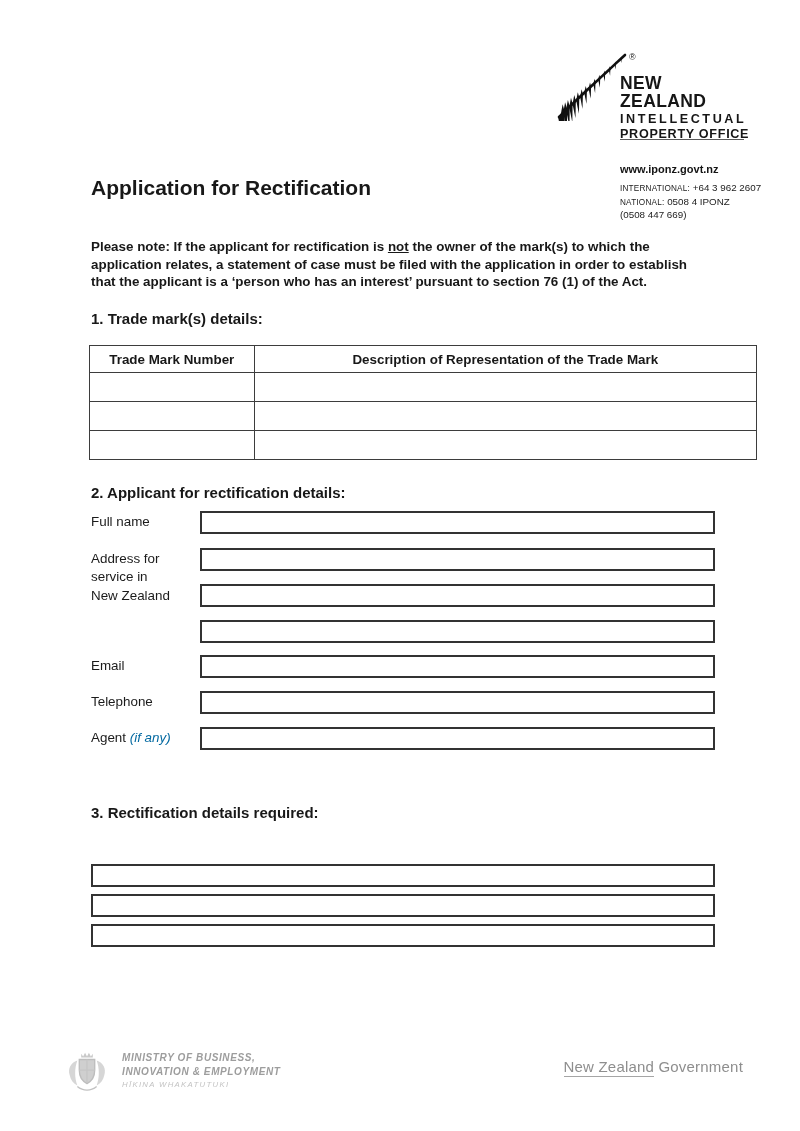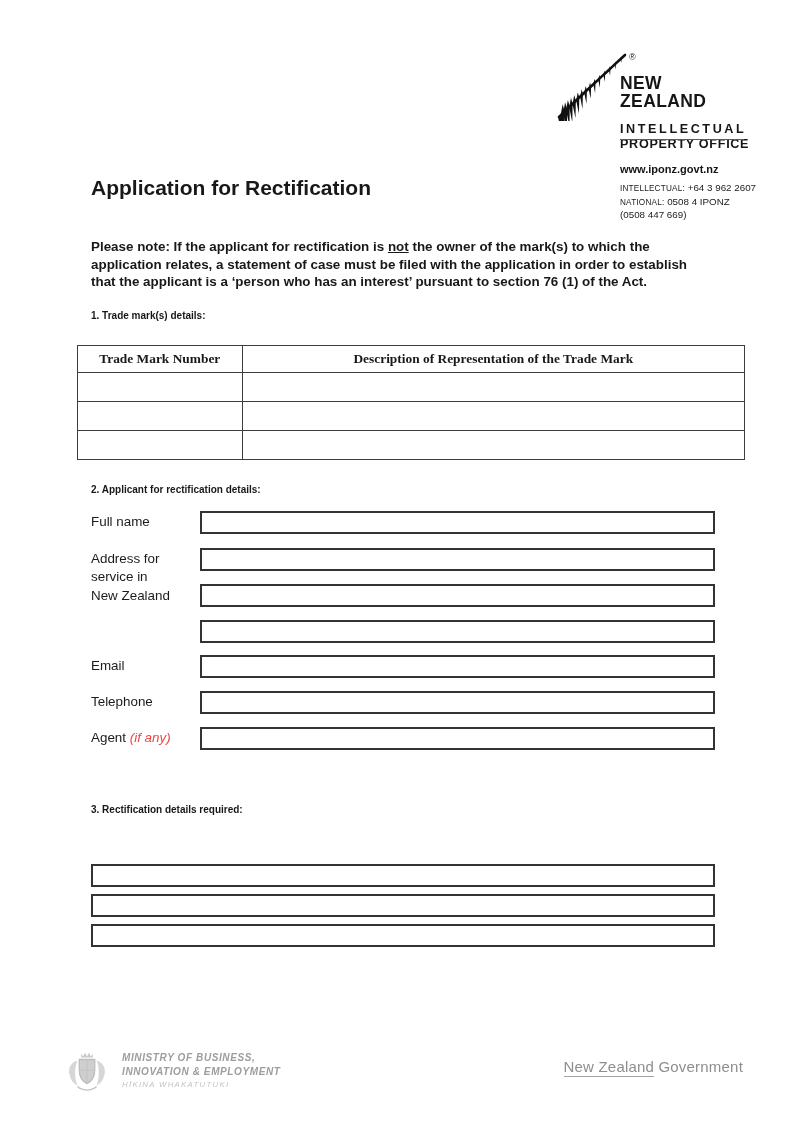--- a/index.html
+++ b/index.html
@@ -6,43 +6,43 @@
   .page{
     position:relative;width:800px;height:1131px;background:#ffffff;
     font-family:"Liberation Sans","DejaVu Sans",sans-serif;color:#1c1c1c;
     overflow:hidden;
   }
   
   .fern-wrap{position:absolute;left:549px;top:47px;width:82px;height:74px;}
   .reg-mark{position:absolute;left:629px;top:52px;font-size:9px;color:#222;}
   .logo-text{position:absolute;left:620px;top:75px;width:130px;line-height:1;}
   .logo-l1{font-size:17.5px;font-weight:800;letter-spacing:0.4px;color:#161616;}
-  .logo-l2{font-size:12.6px;font-weight:800;letter-spacing:2.6px;margin-top:13px;color:#161616;}
+  .logo-l2{font-size:12.6px;font-weight:800;letter-spacing:2.6px;margin-top:3px;color:#161616;}
   .logo-l3{font-size:12.6px;font-weight:800;letter-spacing:0.7px;margin-top:2px;color:#161616;}
   .contact{position:absolute;left:620px;top:139px;width:124px;border-top:1px solid #5a5a5a;padding-top:23px;}
   .contact .site{font-size:11px;font-weight:700;margin-bottom:7px;color:#141414;}
   .contact .cline{font-size:9.8px;color:#222;margin-bottom:2.5px;white-space:nowrap;}
   .contact .clabel{font-size:8.2px;letter-spacing:0.2px;}
   
   .doc-title{position:absolute;left:91px;top:176px;font-size:21px;font-weight:800;color:#181818;}
   .note{position:absolute;left:91px;top:238px;width:624px;font-size:13.4px;font-weight:700;line-height:17.6px;color:#181818;}
   .note .u{text-decoration:underline;}
   
-  .sec-heading{position:absolute;left:91px;font-size:10px;font-weight:700;color:#181818;}
+  .sec-heading{position:absolute;left:91px;font-size:15px;font-weight:700;color:#181818;}
   .s1{top:310px;} .s2{top:484px;} .s3{top:804px;}
   .instruction{position:absolute;left:91px;top:840px;font-size:13.4px;color:#1b1b1b;}
   
-  table.tm{position:absolute;left:77px;top:345px;width:668px;border-collapse:collapse;table-layout:fixed;font-family:Liberation Serif, serif;}
+  table.tm{position:absolute;left:89px;top:345px;width:668px;border-collapse:collapse;table-layout:fixed;}
   table.tm th,table.tm td{border:1.5px solid #3d3d3d;padding:0 6px;}
   table.tm th{font-size:13.4px;font-weight:700;text-align:center;height:26px;color:#181818;}
   table.tm td{height:28px;font-size:13px;}
   .colnum{width:152px;} .coldesc{width:464px;}
   
   .flabel{position:absolute;left:91px;font-size:13.4px;color:#1b1b1b;}
-  .flabel .it{font-style:italic;color:#ef4444;}
+  .flabel .it{font-style:italic;color:#0369a1;}
   .addr-label{line-height:18.3px;}
   input.fbox{
     position:absolute;left:200px;width:515px;height:23px;box-sizing:border-box;
     border:2px solid #333333;background:#ffffff;font-family:inherit;font-size:13px;
     padding:0 5px;border-radius:0;outline:none;
   }
   input.wide{left:91px;width:624px;}
   
   .crest-wrap{position:absolute;left:60px;top:1046px;width:54px;height:54px;}
   .ministry{position:absolute;left:122px;top:1052px;line-height:1.15;font-style:italic;}
@@ -96,21 +96,21 @@
   </div>
   <div class="reg-mark">®</div>
   <div class="logo-text">
     <div class="logo-l1">NEW ZEALAND</div>
     <div class="logo-l2">INTELLECTUAL</div>
     <div class="logo-l3">PROPERTY OFFICE</div>
   </div>
 
   <div class="contact">
     <div class="site">www.iponz.govt.nz</div>
-    <div class="cline"><span class="clabel">INTELLECTUAL:</span> <span>+64 3 962 2607</span></div>
+    <div class="cline"><span class="clabel">INTERNATIONAL:</span> <span>+64 3 962 2607</span></div>
     <div class="cline"><span class="clabel">NATIONAL:</span> <span>0508 4 IPONZ</span></div>
     <div class="cline">(0508 447 669)</div>
   </div>
 
   <h1 class="doc-title" style="margin:0;">Application for Rectification</h1>
 
   <p class="note" style="margin:0;"><span>Please note: If the applicant for rectification is </span><span class="u">not</span><span> the owner of the mark(s) to which the application relates, a statement of case must be filed with the application in order to establish that the applicant is a ‘person who has an interest’ pursuant to section 76 (1) of the Act.</span></p>
 
   <div class="sec-heading s1">1. Trade mark(s) details:</div>
   <table class="tm">

